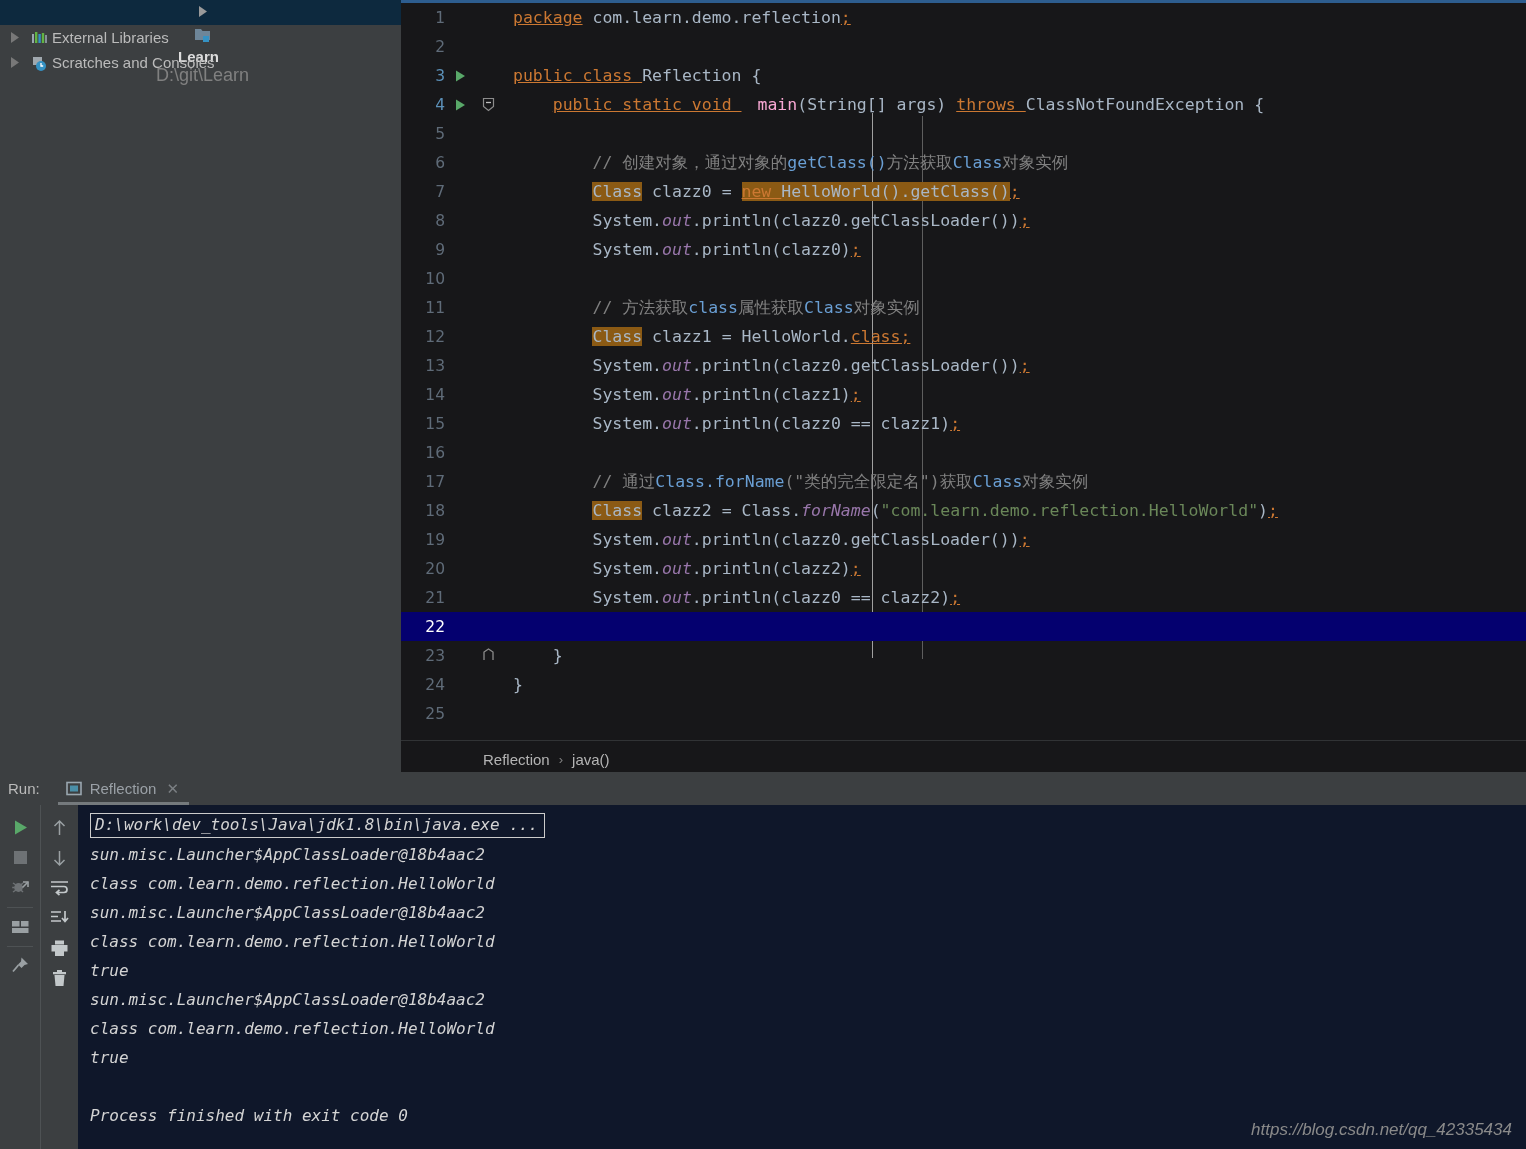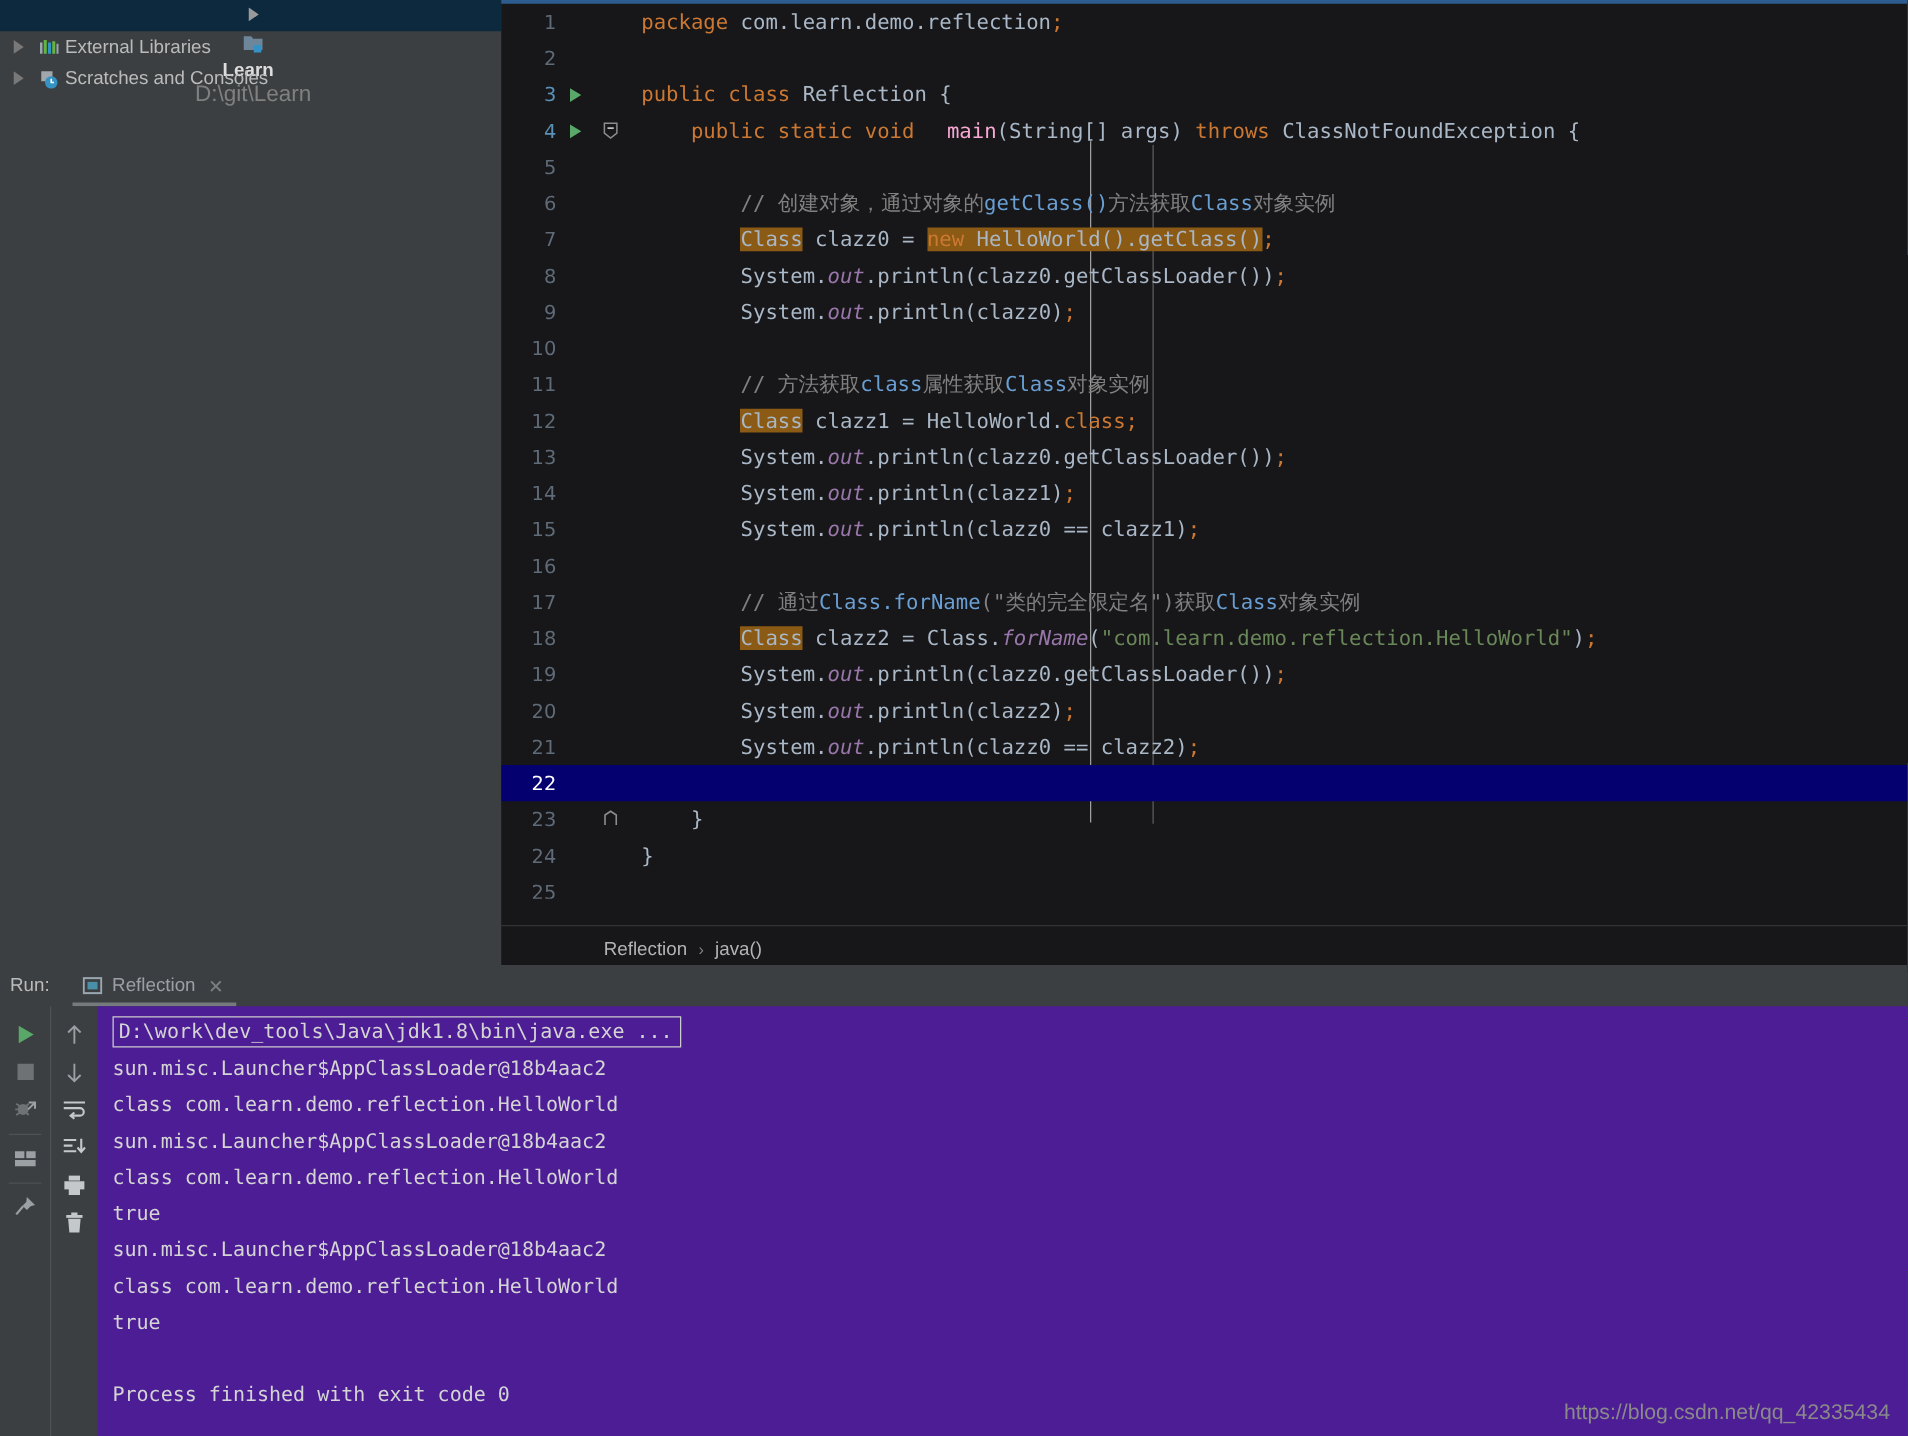--- a/index.html
+++ b/index.html
@@ -76,21 +76,21 @@
   .indent-guide {
     position: absolute; left: 521px; top: 113px; width: 1px; height: 543px;
     background: #5e5e5e;
   }
   .fold-guide {
     position: absolute; left: 471px; top: 110px; width: 1px; height: 545px;
     background: #a0a0a0;
   }
 
   
-  .kw   { color: #cc7832; }
+  .kw   { color: #cc7832; text-decoration: underline; }
   .txt  { color: #a9b7c6; }
   .cmt  { color: #808080; }
   .cmt-hl { color: #6a9fd4; }
   .str  { color: #6a8759; }
   .fld  { color: #9876aa; font-style: italic; }
   .mth  { color: #f9a8d4; padding-left: 16px; }
   .hl-box { background: #8b5a14; color: #a9b7c6; }
   .hl-box .kw { color: #cc7832; }
 
   
@@ -140,23 +140,23 @@
     display: flex; flex-direction: column; align-items: center;
     padding-top: 8px; border-left: 1px solid #4e5254;
   }
   .tb-btn {
     width: 30px; height: 29px; display: flex; align-items: center;
     justify-content: center; margin-bottom: 1px;
   }
   .tb-sep { width: 26px; height: 1px; background: #4e5254; margin: 4px 0; }
 
   .console {
-    flex: 1; background: #4c1d95; position: relative;
+    flex: 1; background: #0f172a; position: relative;
     font-family: "DejaVu Sans Mono", monospace; font-size: 16px;
-    color: #d4d4d4; padding-top: 6px; overflow: hidden;
+    color: #d4d4d4; padding-top: 6px; overflow: hidden; font-style: italic;
   }
   .console-line {
     height: 29px; display: flex; align-items: center; padding-left: 12px;
     white-space: pre;
   }
   .console-line.cmd { padding-left: 12px; }
   .cmd-box {
     border: 1px solid #cccccc; padding: 1px 6px 2px 4px; color: #d4d4d4;
     line-height: 20px;
   }

